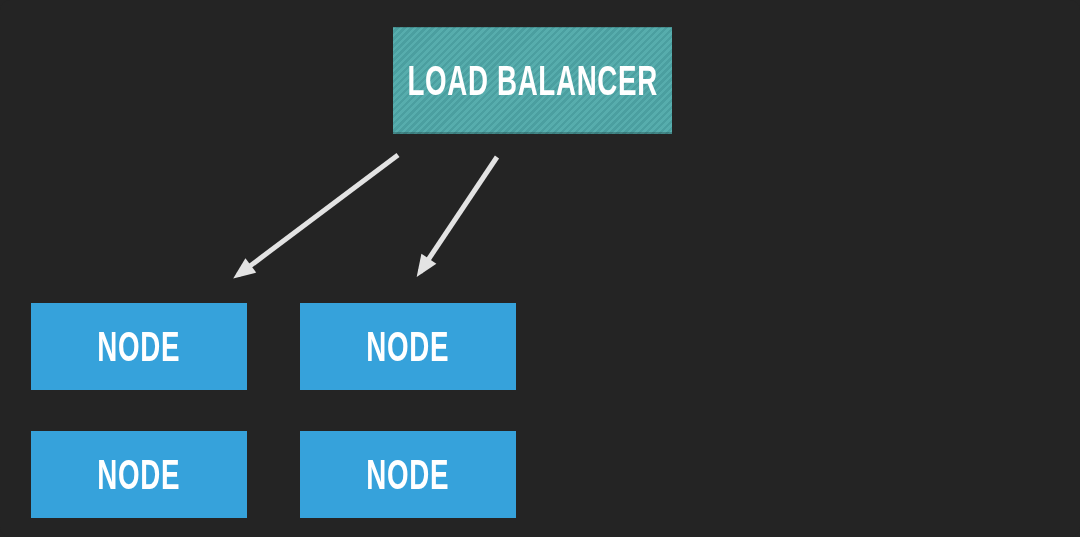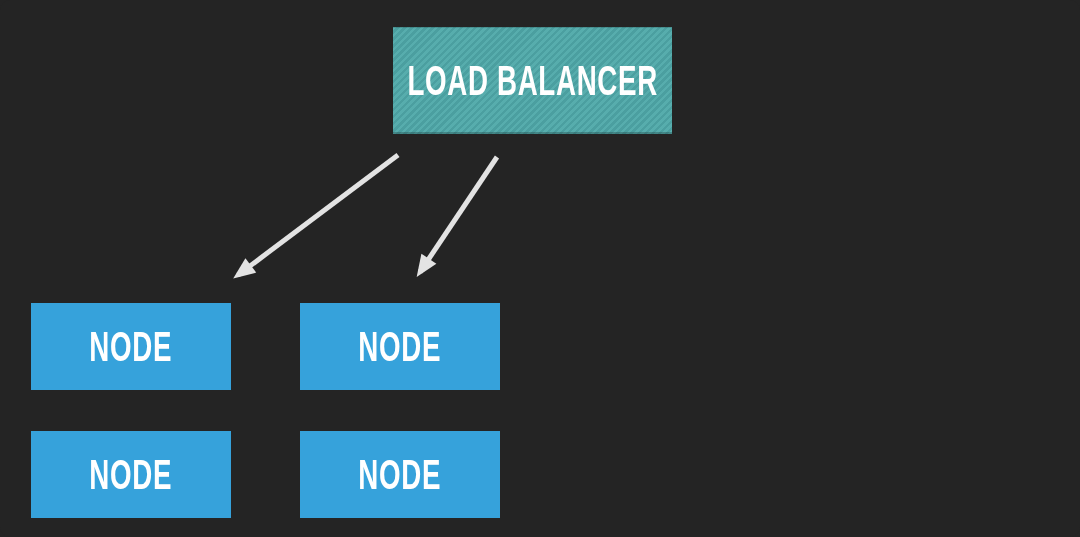--- a/index.html
+++ b/index.html
@@ -47,21 +47,21 @@
     background: repeating-linear-gradient(
       135deg,
       var(--load-balancer-stripe-light) 0px,
       var(--load-balancer-stripe-light) 2.5px,
       var(--load-balancer-stripe-dark) 2.5px,
       var(--load-balancer-stripe-dark) 5px
     );
     box-shadow: inset 0 -2px 0 rgba(0,0,0,0.22), inset 0 1px 0 rgba(0,0,0,0.15);
   }
   .node {
-    width: 200px;
+    width: 216px;
     height: 87px;
     background: var(--node-fill);
   }
   .node-1 { left: 31px;  top: 303px; }
   .node-2 { left: 300px; top: 303px; }
   .node-3 { left: 31px;  top: 431px; }
   .node-4 { left: 300px; top: 431px; }
   .arrow-layer {
     position: absolute;
     inset: 0;

